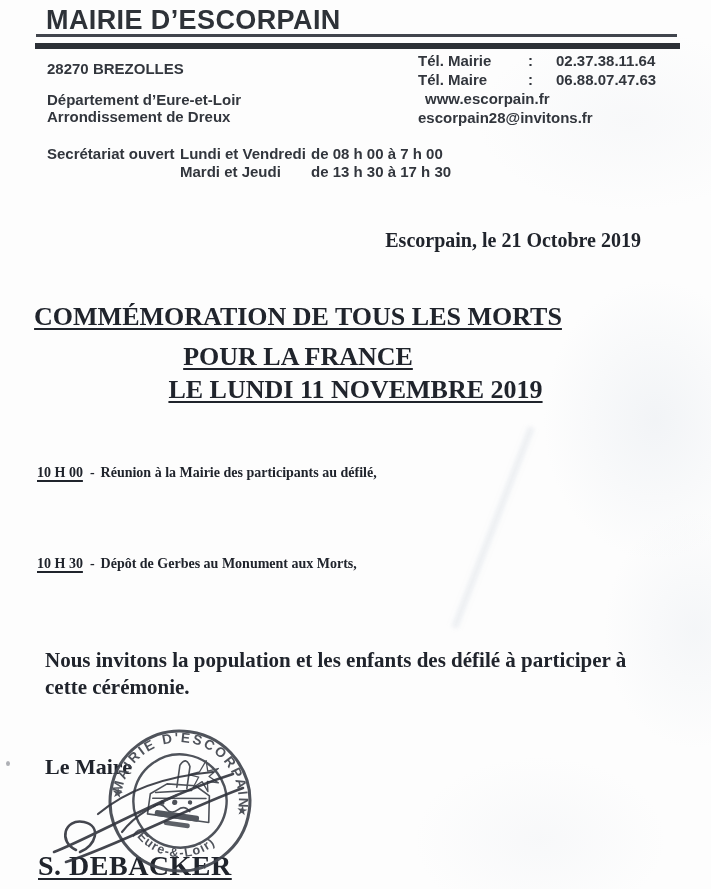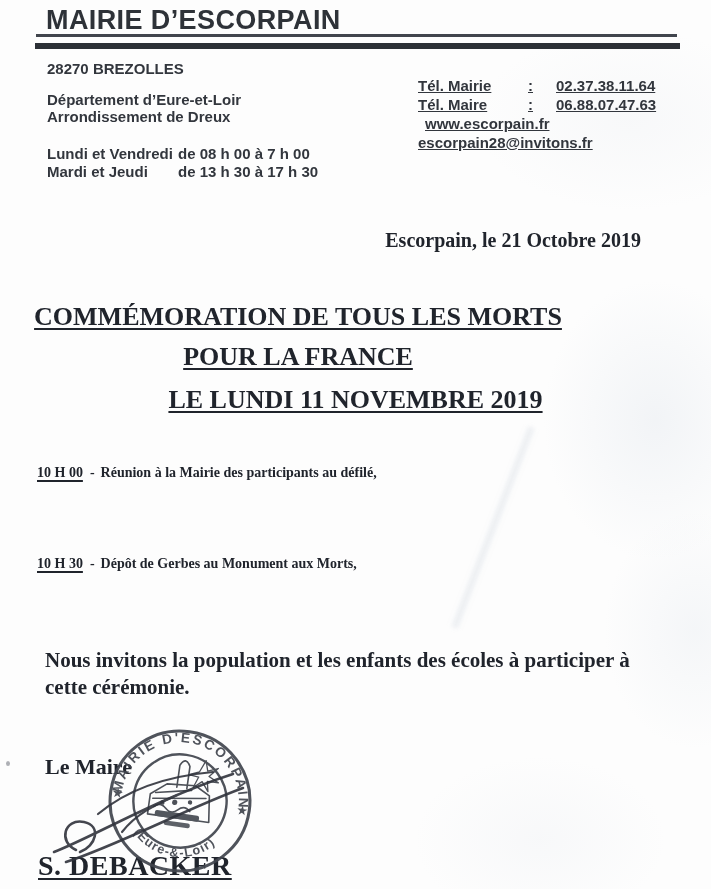--- a/index.html
+++ b/index.html
@@ -20,32 +20,32 @@
     background:rgba(95,100,110,.5);}
   
   .org-name{position:absolute;left:46px;top:5px;font-family:"Liberation Sans",sans-serif;
     font-weight:bold;font-size:27px;letter-spacing:.4px;color:#2e3238;}
   .rule-thin{position:absolute;left:36px;top:34px;width:641px;height:2.5px;background:#41454d;}
   .rule-thick{position:absolute;left:35px;top:43px;width:645px;height:6px;background:#2c3036;}
   
   .lh{font-family:"Liberation Sans",sans-serif;font-weight:bold;font-size:15px;color:#32363d;}
   .lh-left{position:absolute;left:47px;top:60px;line-height:17px;}
   .lh-left .postal{margin-bottom:14px;}
-  .contacts{position:absolute;left:418px;top:76px;line-height:19px;text-decoration:underline;}
+  .contacts{position:absolute;left:418px;top:51px;line-height:19px;}
   .contact-row{display:grid;grid-template-columns:110px 28px auto;}
   .website{margin-left:7px;}
   .secretariat{position:absolute;left:47px;top:145px;display:flex;line-height:18px;}
   .secretariat .sec-label{width:133px;}
   .hours{display:grid;grid-template-columns:131px auto;}
   
   .dateline{position:absolute;left:0;right:70px;top:229px;text-align:right;
     font-weight:bold;font-size:20px;}
   .doc-title{position:absolute;left:0;width:596px;top:297px;text-align:center;
     font-weight:bold;font-size:26px;line-height:40px;}
-  .subtitle{position:absolute;left:0;width:711px;top:385px;text-align:center;
+  .subtitle{position:absolute;left:0;width:711px;top:375px;text-align:center;
     font-weight:bold;font-size:26px;}
   .u{text-decoration:underline;text-decoration-thickness:2px;text-underline-offset:3px;}
   .sched{position:absolute;left:37px;font-weight:bold;font-size:14px;}
   .sched .dash{margin:0 6px 0 7px;}
   .s0{top:465px;} .s1{top:516px;margin-top:40px;} .s2{top:564px;}
   .invitation{position:absolute;left:45px;top:647px;width:645px;
     font-weight:bold;font-size:21px;line-height:27px;}
   .closing{position:absolute;left:45px;top:754px;font-weight:bold;font-size:22px;}
   .signer{position:absolute;left:38px;top:850px;font-weight:bold;font-size:28px;
     letter-spacing:.5px;}
@@ -83,20 +83,21 @@
     <div class="contact-row">
       <span>Tél. Maire</span>
       <span>:</span>
       <span>06.88.07.47.63</span>
     </div>
     <div class="website">www.escorpain.fr</div>
     <div>escorpain28@invitons.fr</div>
   </div>
 
   <div class="lh secretariat">
+    <div class="sec-label">Secrétariat ouvert</div>
     <div class="hours">
       <span>Lundi et Vendredi</span>
       <span>de 08 h 00 à 7 h 00</span>
       <span>Mardi et Jeudi</span>
       <span>de 13 h 30 à 17 h 30</span>
     </div>
   </div>
 
   <div class="dateline">Escorpain, le 21 Octobre 2019</div>
 
@@ -109,21 +110,21 @@
   </div>
 
   <div class="sched s0">
     <span class="u">10 H 00</span><span class="dash">-</span><span>Réunion à la Mairie des participants au défilé,</span>
   </div>
   <div class="sched s1">
     <span class="u">10 H 30</span><span class="dash">-</span><span>Dépôt de Gerbes au Monument aux Morts,</span>
   </div>
 
   <div class="invitation">
-    <div>Nous invitons la population et les enfants des écoles à participer à</div>
+    <div>Nous invitons la population et les enfants des défilé à participer à</div>
     <div>cette cérémonie.</div>
   </div>
 
   <div class="closing">Le Maire</div>
   <div class="signer u">S. DEBACKER</div>
 
   <svg class="stamp-svg" viewBox="0 0 150 150">
     <g transform="rotate(8 75 75)" opacity="0.92">
       <circle cx="75" cy="75" r="69" fill="none" stroke="#41454e" stroke-width="3"></circle>
       <circle cx="75" cy="75" r="46" fill="none" stroke="#41454e" stroke-width="2.4"></circle>

